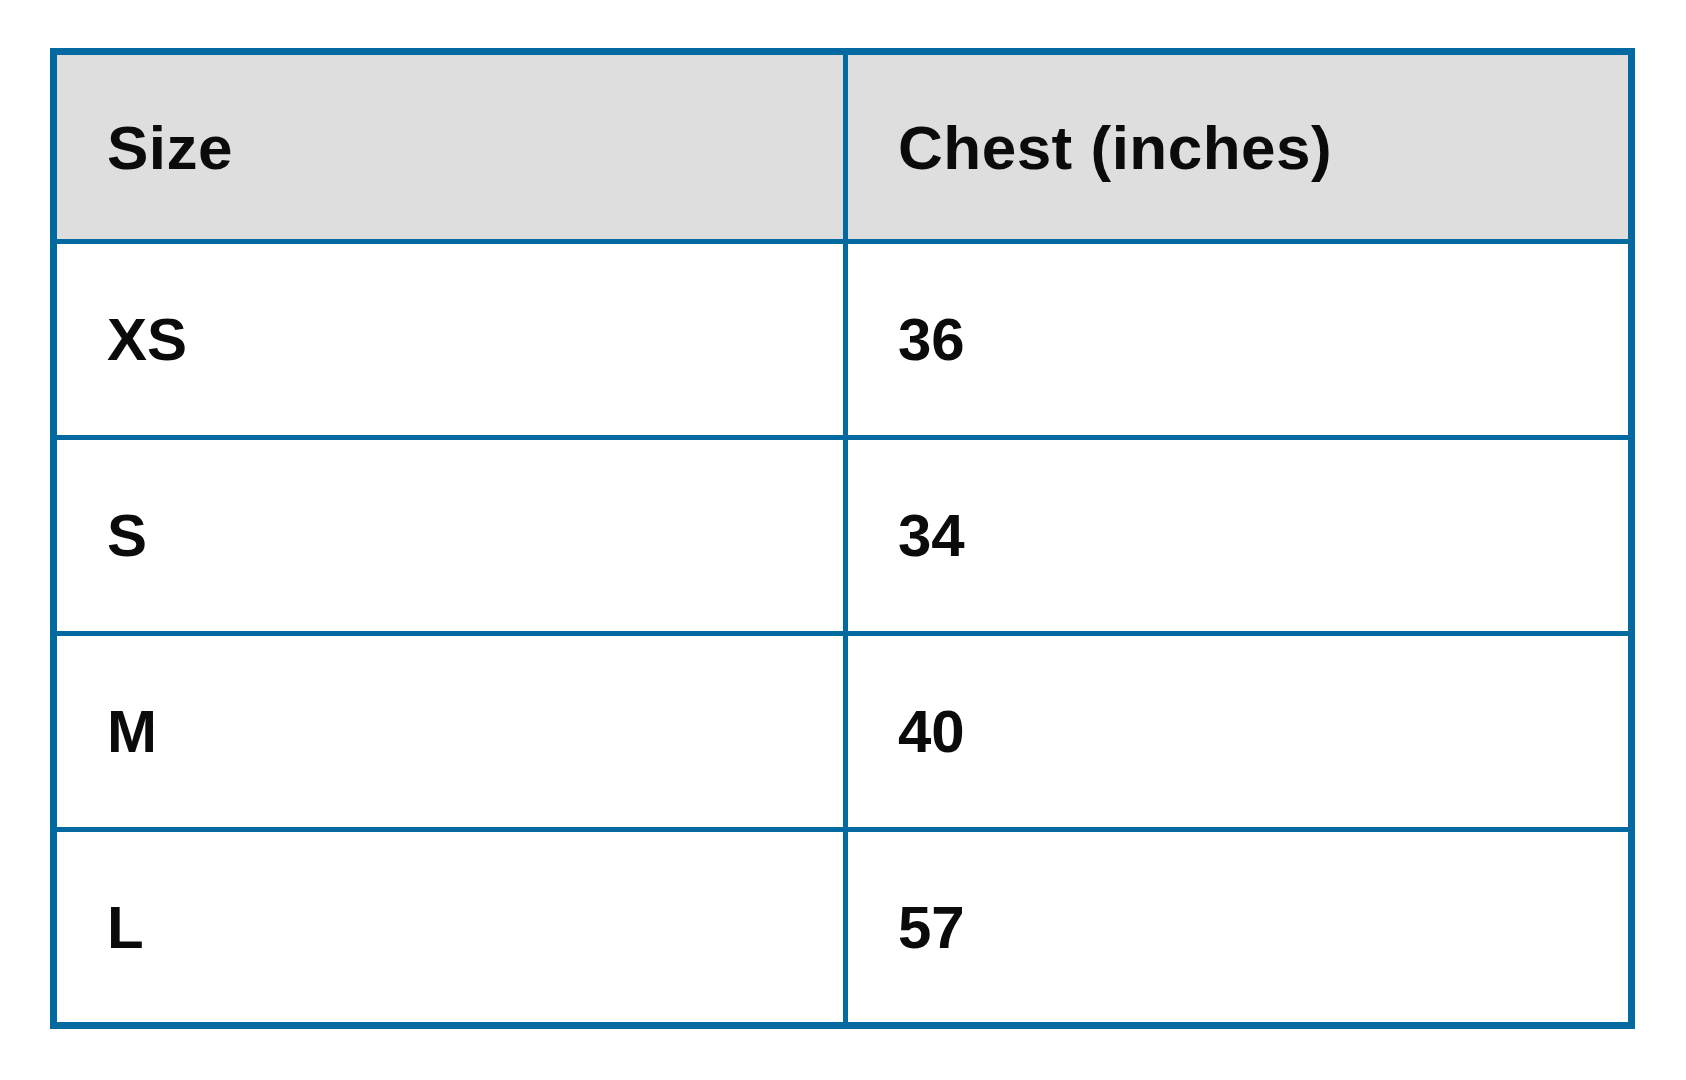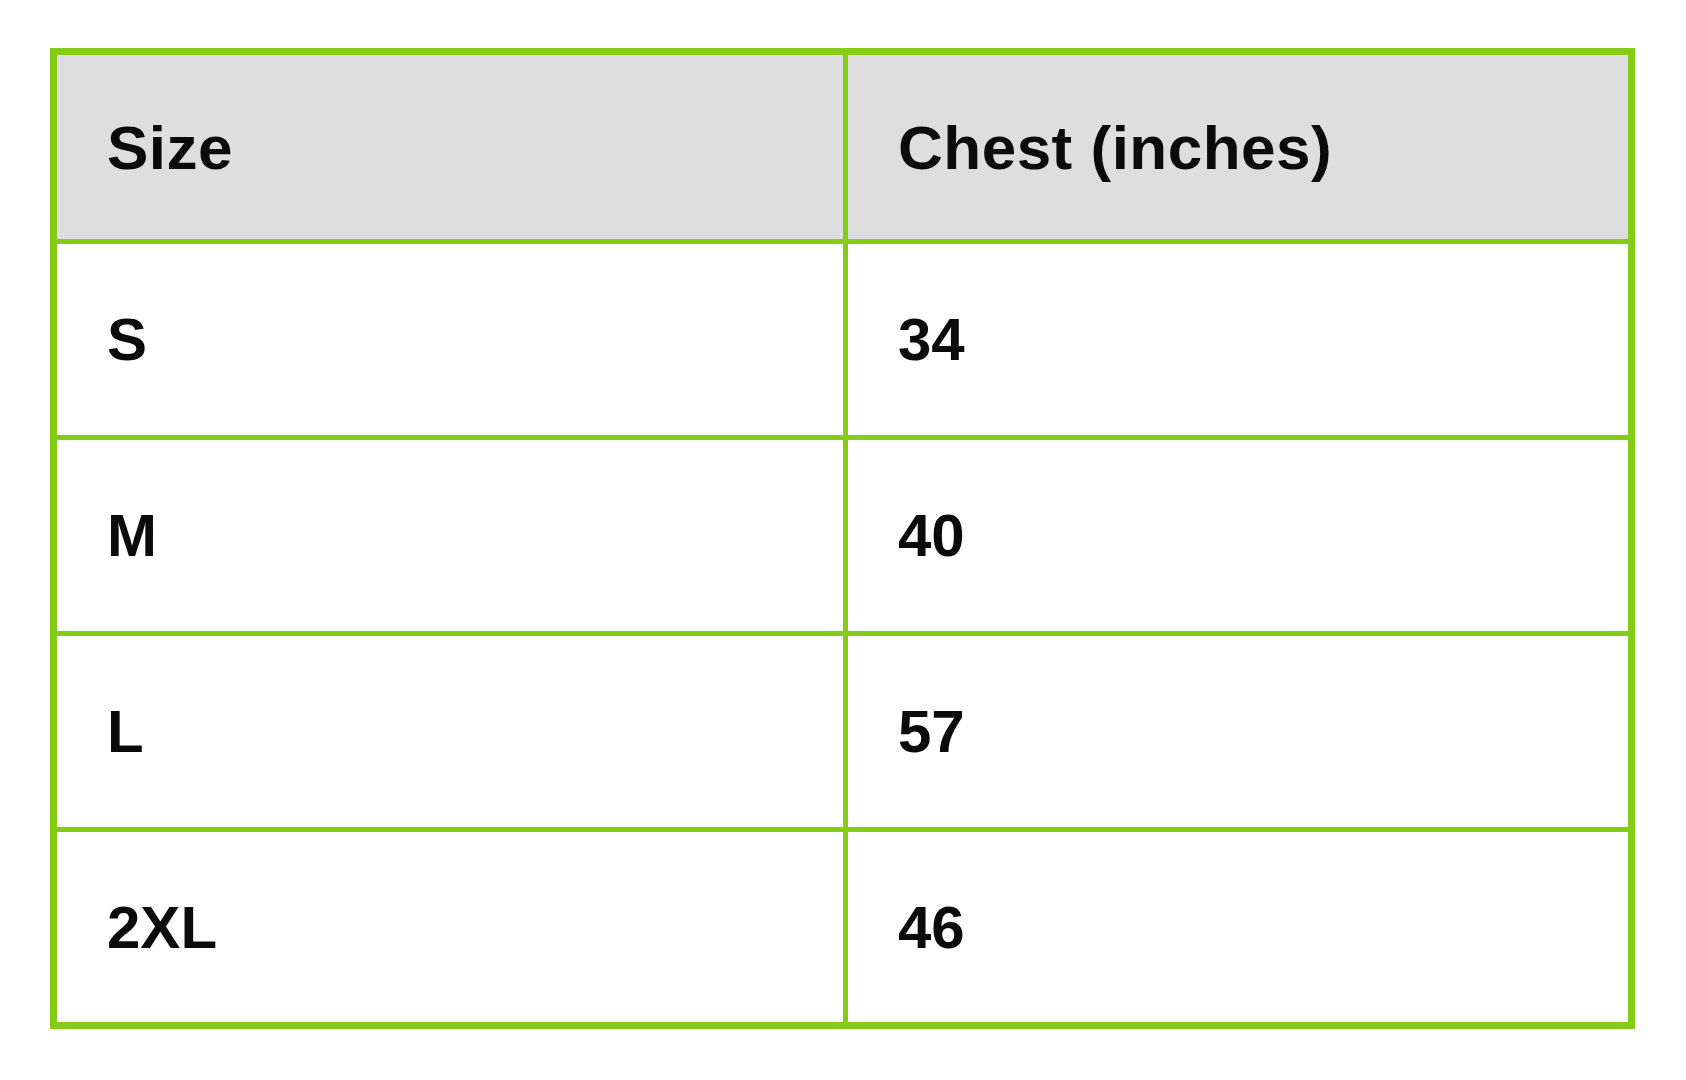--- a/index.html
+++ b/index.html
@@ -24,21 +24,21 @@
     height: 981px;
     border-collapse: collapse;
     table-layout: fixed;
     font-family: "Liberation Sans", sans-serif;
     font-weight: 700;
     color: #0b0b0b;
   }
   table.size-chart,
   table.size-chart th,
   table.size-chart td {
-    border: 5px solid #84cc16;
+    border: 5px solid #0369a1;
   }
   table.size-chart {
     border-width: 7px;
   }
   table.size-chart th {
     background: #dedede;
     text-align: left;
     vertical-align: middle;
     padding: 0 0 0 50px;
     font-size: 62px;
@@ -64,30 +64,30 @@
       <col>
     </colgroup>
     <thead>
       <tr class="header-row">
         <th>Size</th>
         <th>Chest (inches)</th>
       </tr>
     </thead>
     <tbody>
       <tr class="body-row">
+        <td>XS</td>
+        <td>36</td>
+      </tr>
+      <tr class="body-row">
         <td>S</td>
         <td>34</td>
       </tr>
       <tr class="body-row">
         <td>M</td>
         <td>40</td>
       </tr>
       <tr class="body-row">
         <td>L</td>
         <td>57</td>
       </tr>
-      <tr class="body-row">
-        <td>2XL</td>
-        <td>46</td>
-      </tr>
     </tbody>
   </table>
 </div>
 
 </body></html>

